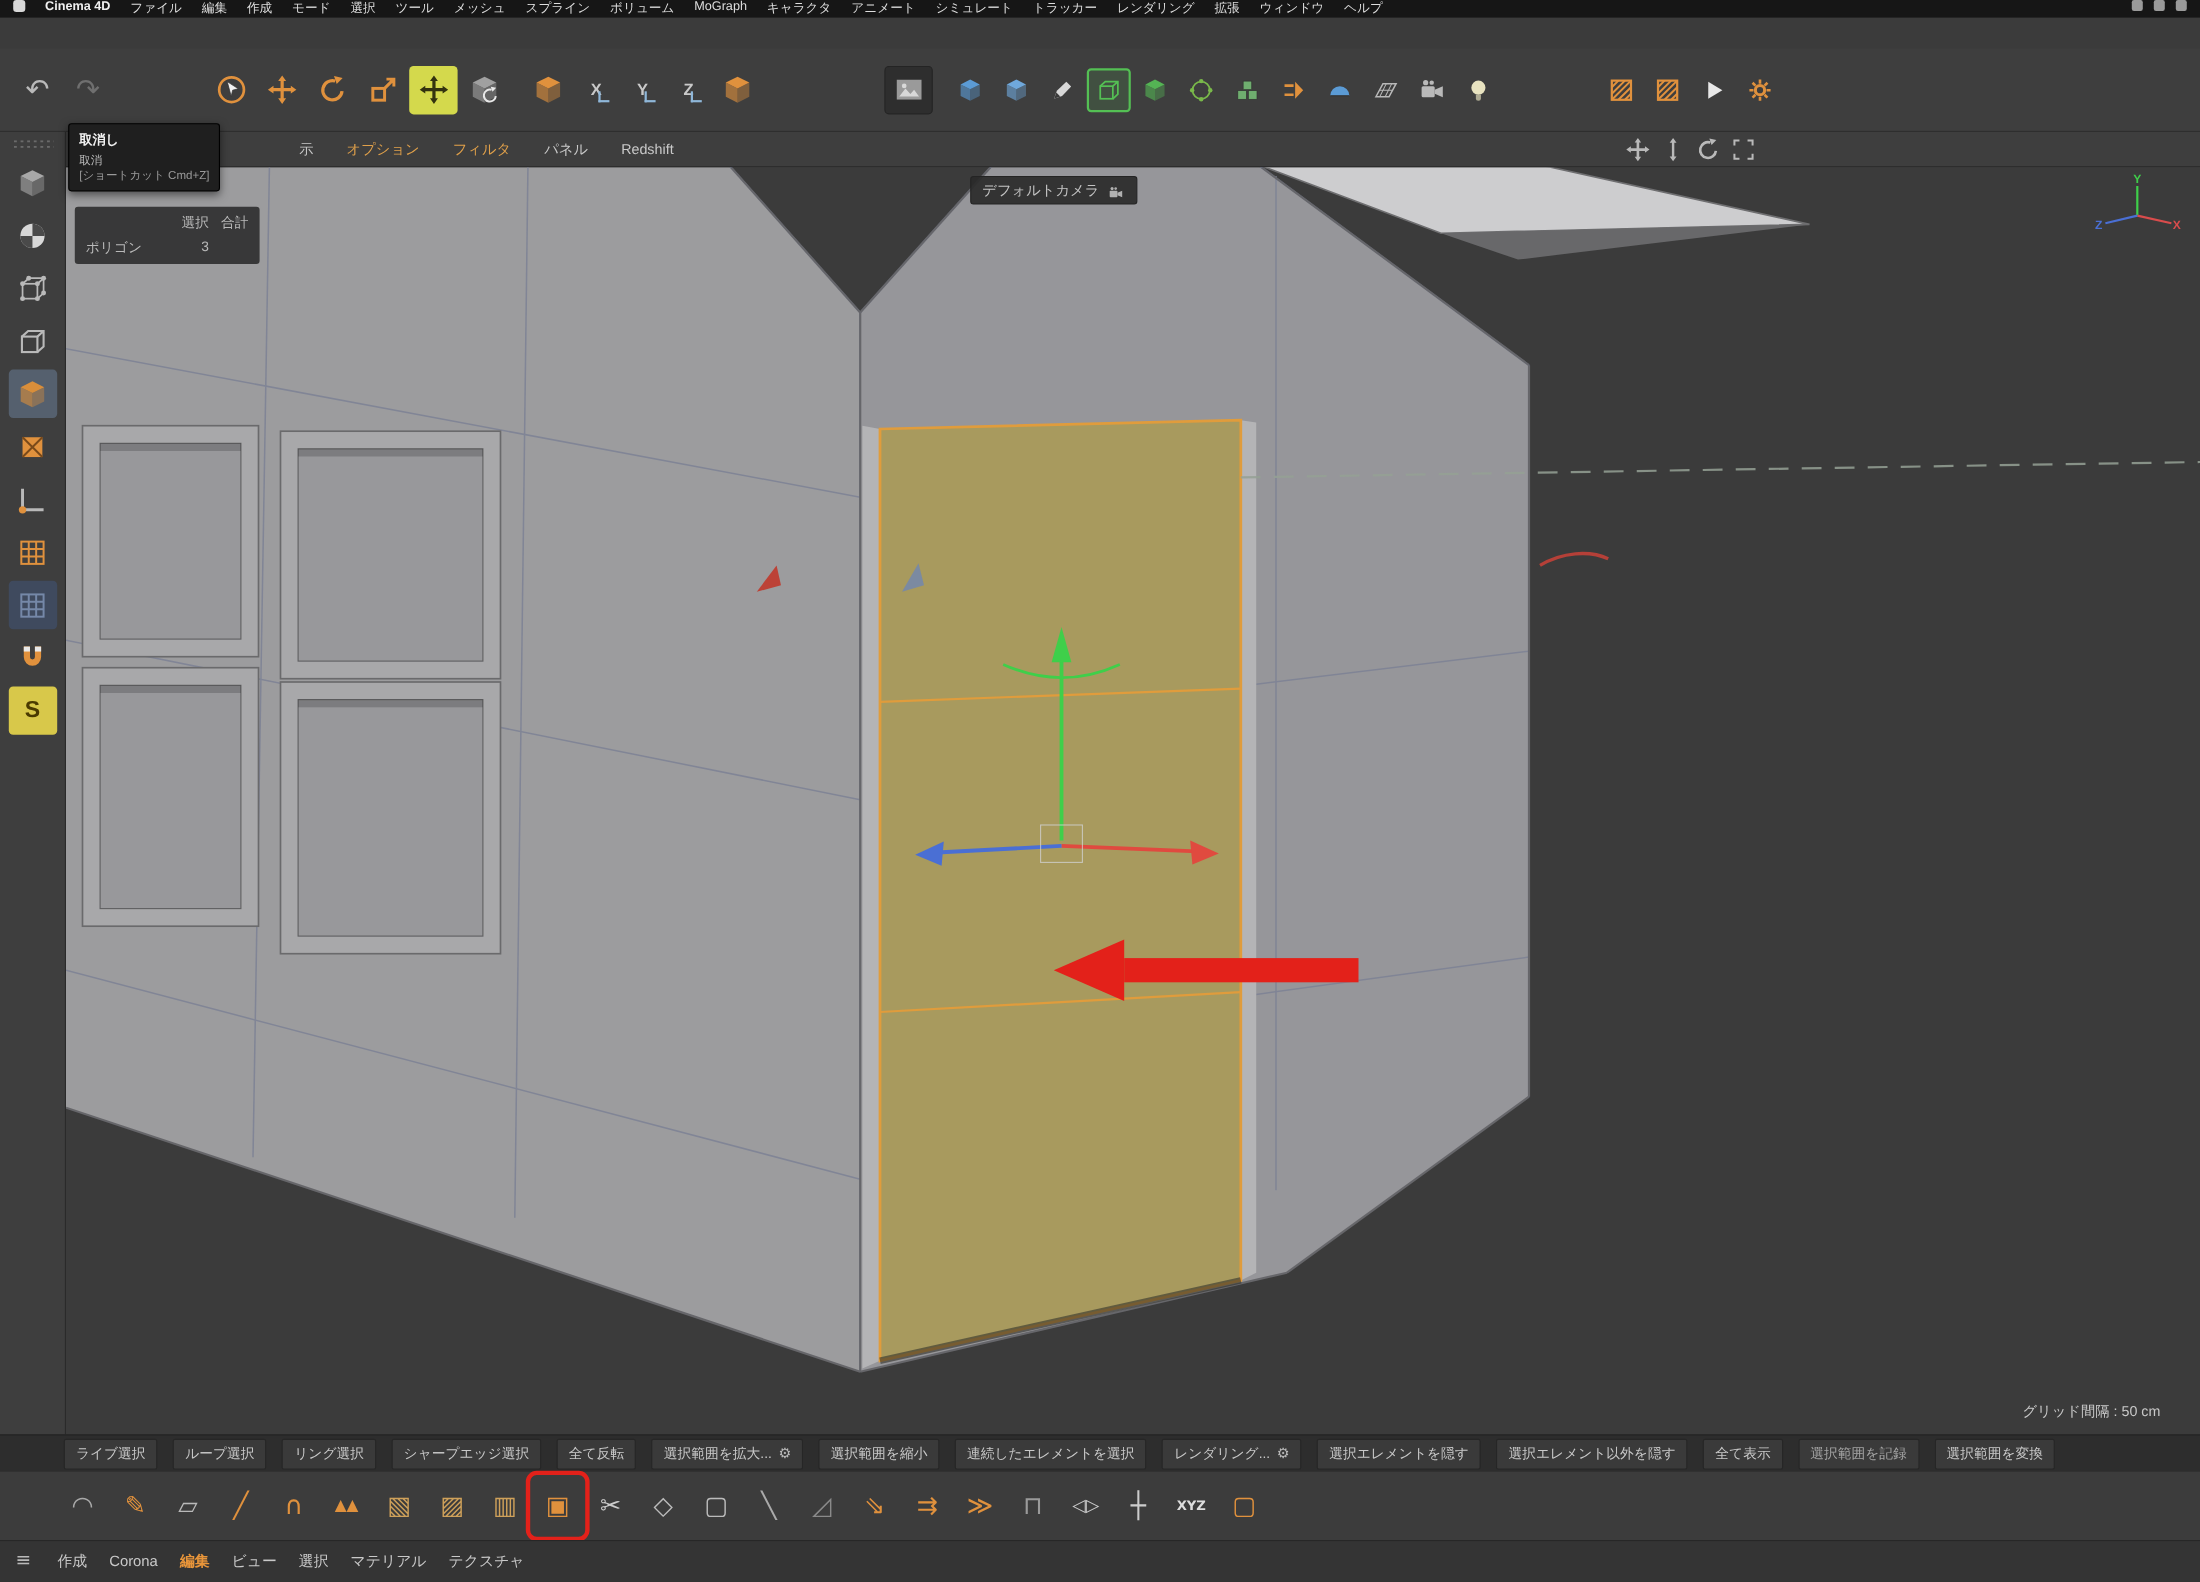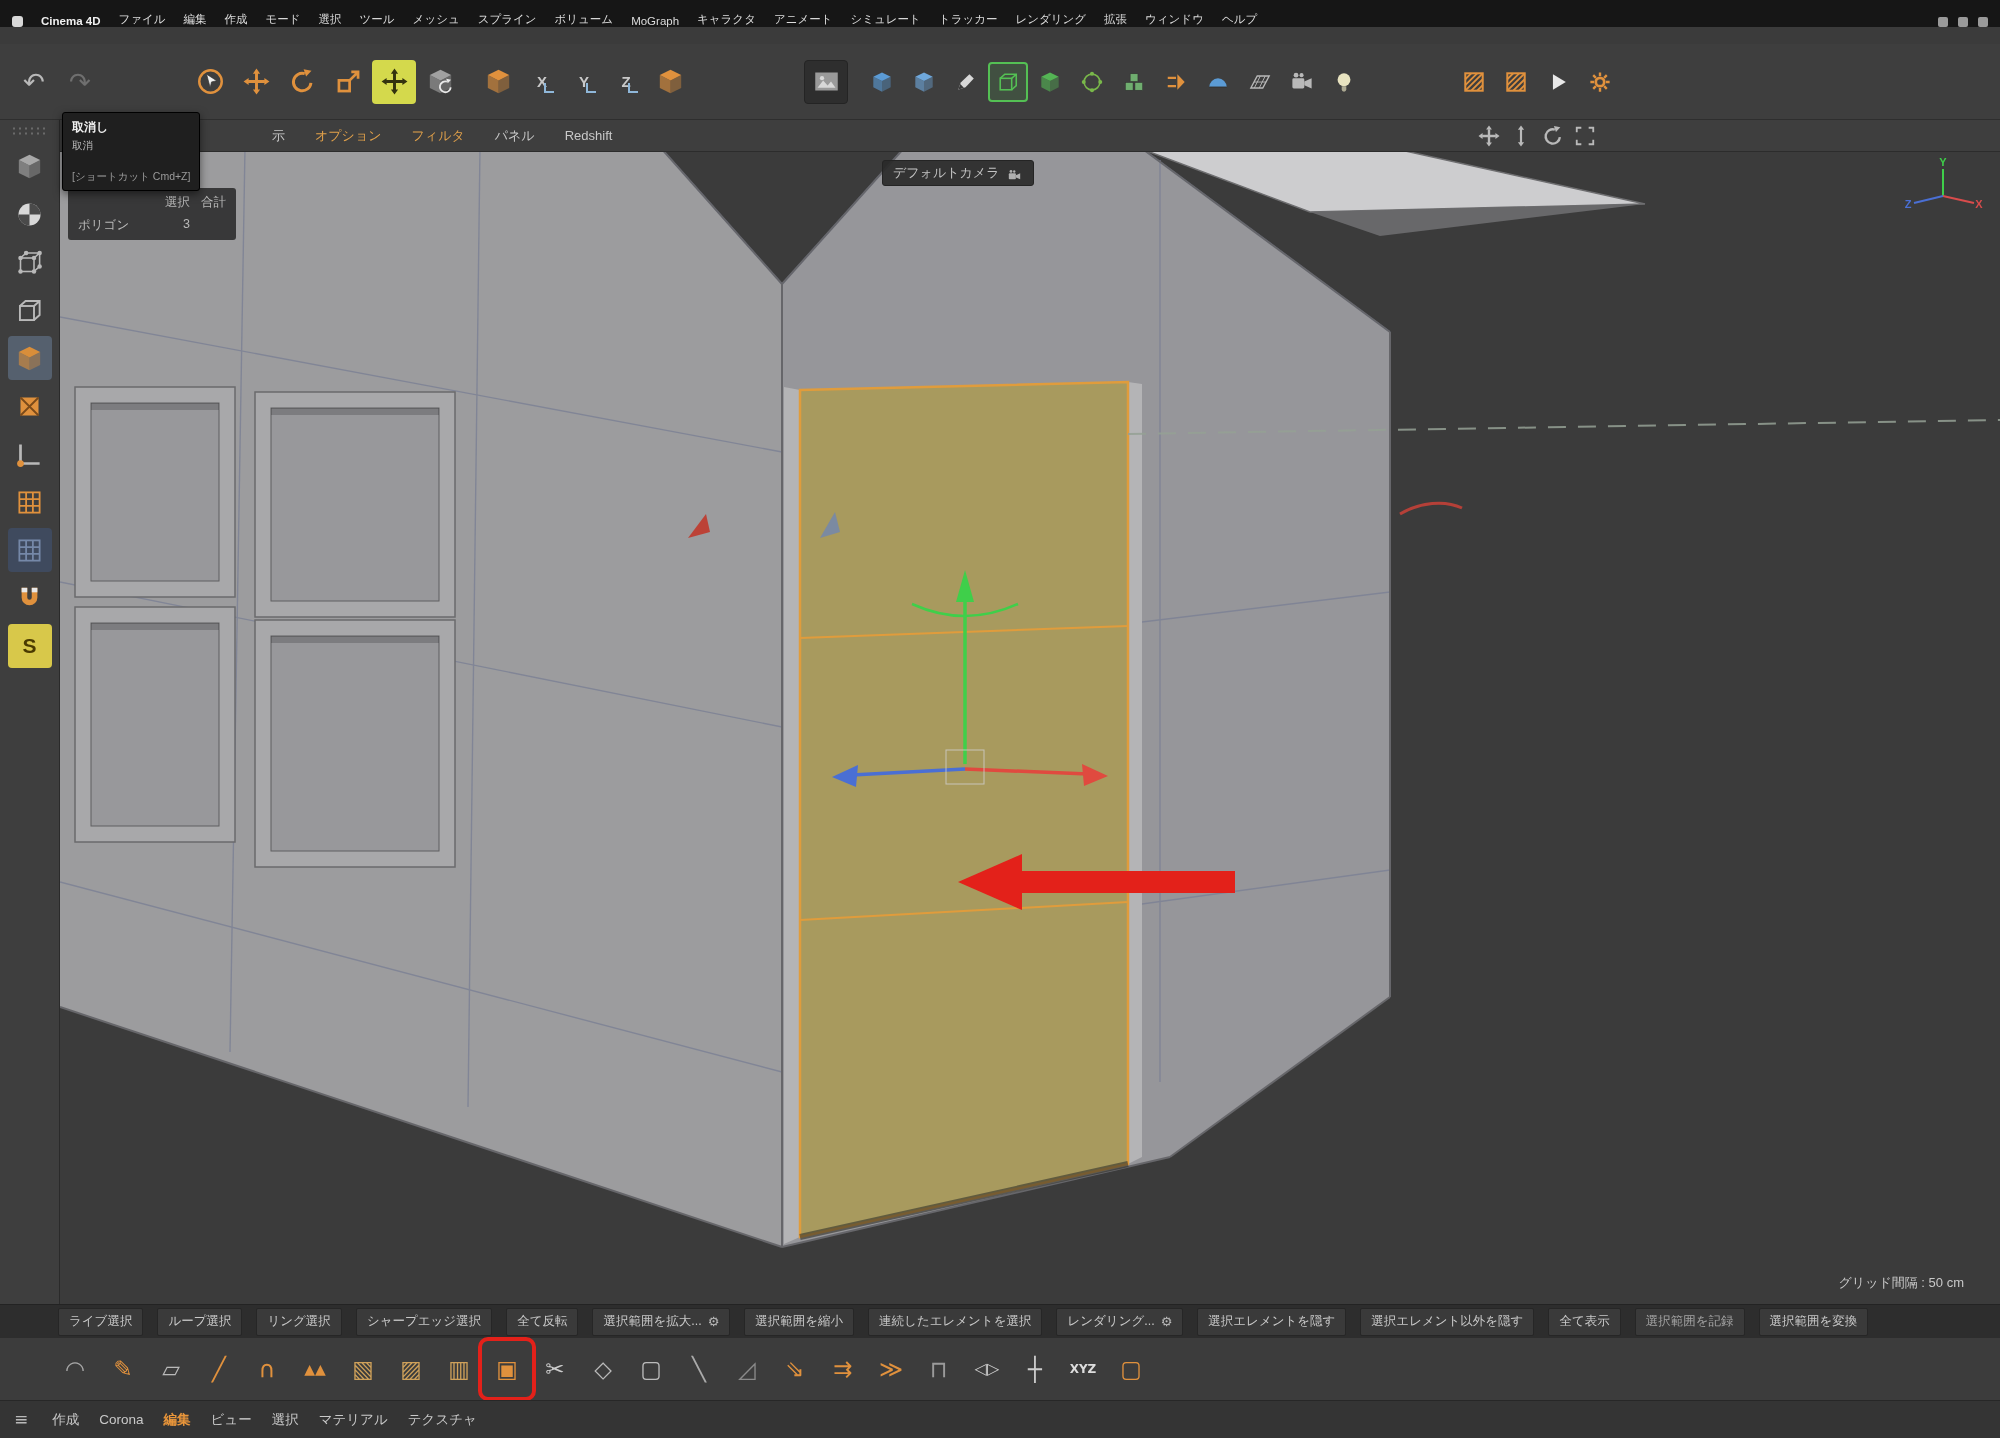--- a/index.html
+++ b/index.html
@@ -2,21 +2,21 @@
 <html><head>
 <meta charset="utf-8">
 <style>
   html,body{margin:0;padding:0;background:#2b2b2b;}
   body{font-family:"Liberation Sans","DejaVu Sans",sans-serif;}
   #root{position:relative;width:2000px;height:1438px;overflow:hidden;background:#3b3b3b;}
   .btn{display:flex;align-items:center;justify-content:center;cursor:default;box-sizing:border-box;}
   .g{font-family:"DejaVu Sans",sans-serif;line-height:1;}
 
   
-  #menubar{position:absolute;left:0;top:0;width:2000px;height:27px;background:#161616;display:flex;align-items:flex-end;gap:18px;padding:0 12px;box-sizing:border-box;overflow:hidden;}
+  #menubar{position:absolute;left:0;top:0;width:2000px;height:16px;background:#161616;display:flex;align-items:flex-start;gap:18px;padding:0 12px;box-sizing:border-box;overflow:hidden;}
   #menubar .apple{width:11px;height:11px;border-radius:3px;background:#d8d8d8;flex:none;}
   #menubar .appname{color:#f0f0f0;font-weight:bold;font-size:11.5px;white-space:nowrap;}
   #menubar .mitem{color:#dedede;font-size:11.5px;white-space:nowrap;}
   #menubar .mstatus{margin-left:auto;display:flex;gap:10px;}
   #menubar .sq{width:10px;height:10px;background:#9a9a9a;border-radius:2px;}
 
   
   #titlebar{position:absolute;left:0;top:16px;width:2000px;height:28px;background:#303030;border-bottom:1px solid #1f1f1f;display:flex;align-items:center;justify-content:center;}
   .lights{position:absolute;left:16px;top:0;height:28px;display:flex;align-items:center;gap:8px;}
   .light{width:13px;height:13px;border-radius:50%;}
@@ -54,21 +54,21 @@
   #viewport{position:absolute;left:60px;top:152px;width:1940px;height:1152px;background:#3b3b3b;overflow:hidden;}
   #scene{position:absolute;left:0;top:0;width:1940px;height:1152px;}
   .cam-pill{position:absolute;left:822px;top:8px;background:rgba(42,42,42,.92);border:1px solid #242424;border-radius:3px;padding:3px 10px;display:flex;align-items:flex-end;gap:7px;color:#c3c3c3;font-size:13px;}
   .grid-label{position:absolute;right:36px;bottom:12px;color:#c8c8c8;font-size:13px;}
   .axiswidget{position:absolute;right:14px;top:4px;}
   .axiswidget text{font-size:11px;font-weight:bold;font-family:"Liberation Sans","DejaVu Sans",sans-serif;}
 
   
   #tooltip{position:absolute;left:62px;top:112px;z-index:60;background:#1f1f1f;border:1px solid #000;border-radius:3px;padding:6px 9px;box-shadow:0 3px 8px rgba(0,0,0,.5);width:max-content;}
   #tooltip .t1{color:#f0f0f0;font-size:12px;font-weight:bold;margin-bottom:3px;}
-  #tooltip .t2{color:#b9b9b9;font-size:10.5px;margin-bottom:17px;}
+  #tooltip .t2{color:#b9b9b9;font-size:10.5px;margin-bottom:0;}
   #tooltip .t3{color:#9a9a9a;font-size:10.5px;}
   #selinfo{position:absolute;left:8px;top:36px;z-index:20;background:rgba(34,34,34,.82);border-radius:3px;padding:6px 10px;display:grid;grid-template-columns:70px 42px 36px;row-gap:6px;color:#b9b9b9;font-size:12.5px;}
   #selinfo .r{text-align:right;}
 
   
   #selbar{position:absolute;left:0;top:1304px;width:2000px;height:34px;background:#2d2d2d;display:flex;align-items:center;gap:14px;padding-left:58px;box-sizing:border-box;border-top:1px solid #232323;}
   .sel-btn{height:26px;padding:0 10px;background:#3a3a3a;border:1px solid #262626;border-radius:2px;color:#c9c9c9;font-size:12.5px;display:flex;align-items:center;gap:6px;white-space:nowrap;}
   .sel-btn .accent{color:#a3a3a3;}
   .gear{font-size:13px;color:#b9b9b9;}
 

